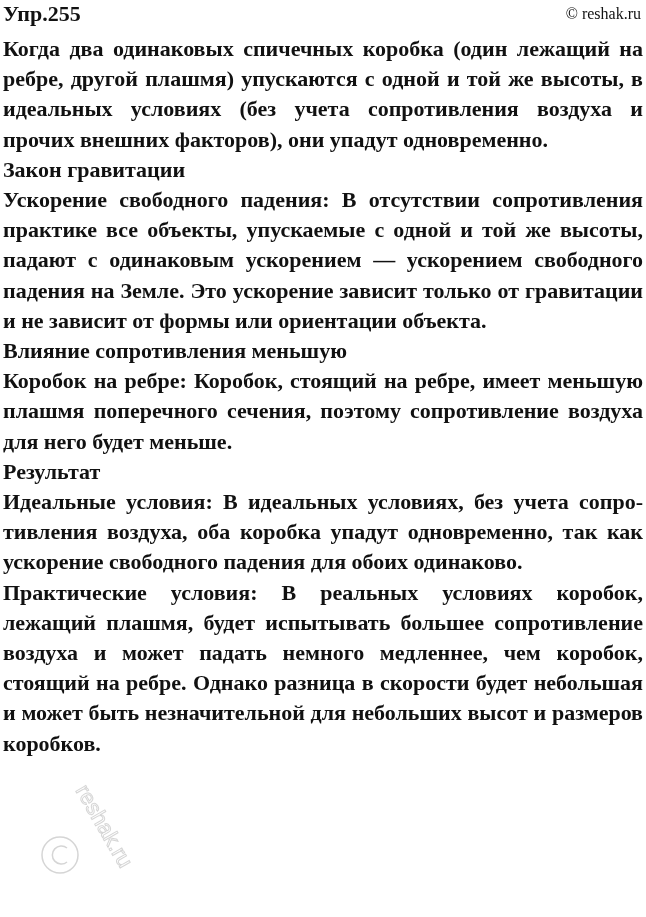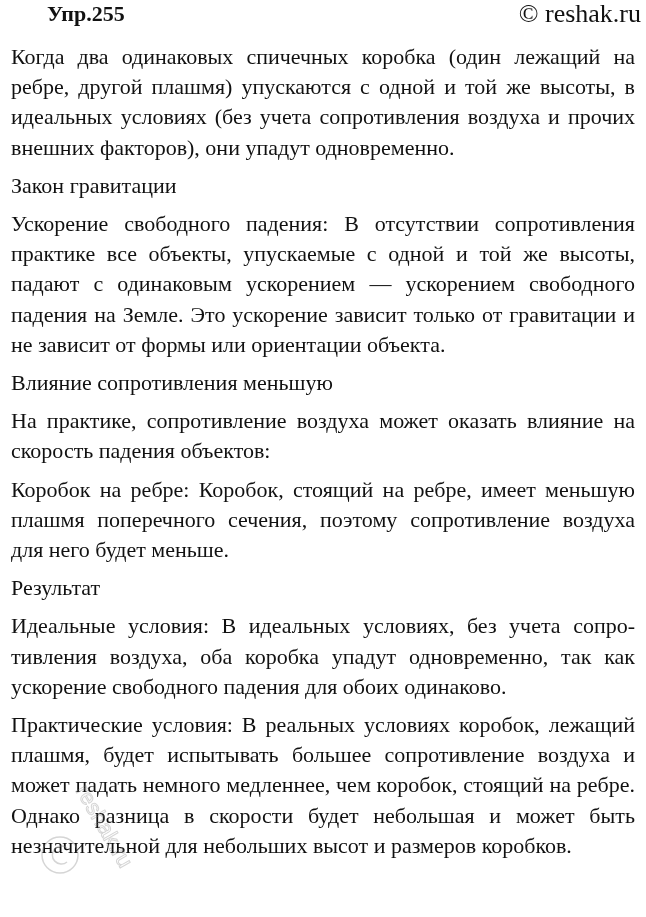--- a/index.html
+++ b/index.html
@@ -6,51 +6,50 @@
   body {
     width: 646px; height: 917px; overflow: hidden; position: relative;
     font-family: "Liberation Serif", "DejaVu Serif", serif;
     color: #111111;
   }
   .header {
     position: absolute; top: 0; left: 0; width: 646px; height: 34px;
   }
   .title {
     position: absolute; left: 3px; top: 0px;
-    font-size: 22px; font-weight: bold; line-height: 28px; margin-left: 44px;
+    font-size: 22px; font-weight: bold; line-height: 28px;
   }
   .copyright {
     position: absolute; right: 5px; top: 0px;
-    font-size: 26px; line-height: 28px;
+    font-size: 16px; line-height: 28px;
   }
   .content {
     position: absolute; left: 3px; top: 34px; width: 640px;
     font-size: 22px; line-height: 30.2px;
   }
-  .p { text-align: justify; margin: 8px; padding: 0; }
+  .p { text-align: justify; margin: 0; padding: 0; font-weight: bold; }
   .p.last-left { text-align-last: left; }
   .watermark {
     position: absolute; left: 20px; top: 760px; width: 130px; height: 130px;
     opacity: 0.35; pointer-events: none;
   }
 </style>
 </head>
 <body>
 
 <div class="header">
   <div class="title">Упр.255</div>
   <div class="copyright">© reshak.ru</div>
 </div>
 
 <div class="content">
   <p class="p last-left">Когда два одинаковых спичечных коробка (один лежащий на ребре, другой плашмя) упускаются с одной и той же высоты, в идеальных условиях (без учета сопротивления воздуха и прочих внешних факторов), они упадут одновременно.</p>
   <p class="p">Закон гравитации</p>
   <p class="p last-left">Ускорение свободного падения: В отсутствии сопротивления практике все объекты, упускаемые с одной и той же высоты, падают с одинаковым ускорением — ускорением свободного падения на Земле. Это ускорение зависит только от гравитации и не зависит от формы или ориентации объекта.</p>
   <p class="p">Влияние сопротивления меньшую</p>
-  <p class="p last-left">На практике, сопротивление воздуха может оказать влияние на скорость падения объектов:</p>
   <p class="p last-left">Коробок на ребре: Коробок, стоящий на ребре, имеет меньшую плашмя поперечного сечения, поэтому сопротивление воздуха для него будет меньше.</p>
   <p class="p">Результат</p>
   <p class="p last-left">Идеальные условия: В идеальных условиях, без учета сопро­тивления воздуха, оба коробка упадут одновременно, так как ускорение свободного падения для обоих одинаково.</p>
   <p class="p last-left">Практические условия: В реальных условиях коробок, лежащий плашмя, будет испытывать большее сопротивление воздуха и может падать немного медленнее, чем коробок, стоящий на ребре. Однако разница в скорости будет небольшая и может быть незначительной для небольших высот и размеров коробков.</p>
 </div>
 
 <div class="watermark">
   <svg width="130" height="130" viewBox="0 0 130 130">
     <g fill="none" stroke="#888" stroke-width="1.5">
       <circle cx="40" cy="95" r="18"></circle>

